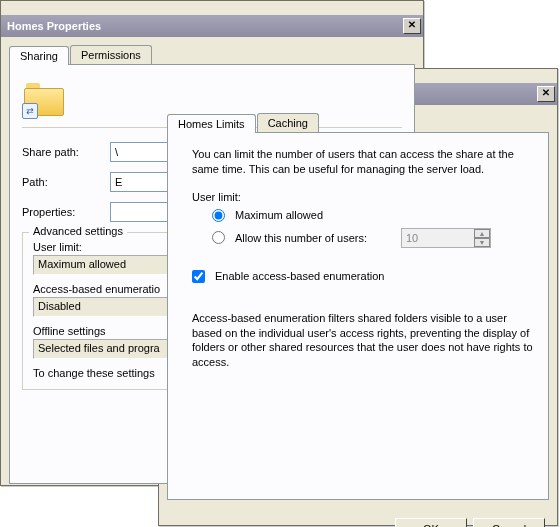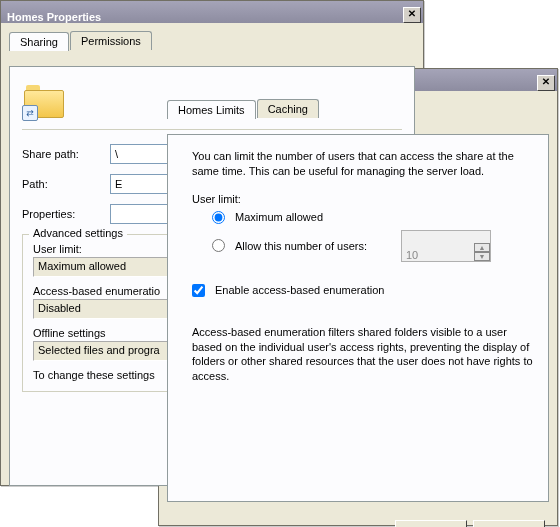--- a/index.html
+++ b/index.html
@@ -18,38 +18,39 @@
     position: absolute;
     background: #ece9d8;
     border: 1px solid #716f64;
     box-shadow: 1px 1px 0 rgba(0,0,0,0.2);
   }
   .titlebar {
     height: 22px;
     background: linear-gradient(to bottom, #a5a4b8, #8d8ca0);
     color: #fff;
     display: flex;
-    align-items: flex-end;
+    align-items: center;
     padding: 0 2px 0 6px;
     font-weight: bold;
     font-size: 11px;
+    margin-top: 14px;
   }
   .titlebar .title { flex: 1; }
   .closebtn {
     width: 18px; height: 16px;
     background: #d4d0c8;
     border: 1px solid #fff;
     border-right-color:#404040; border-bottom-color:#404040;
     font-family: Arial; font-size: 10px; font-weight: bold;
     line-height: 12px; text-align: center;
     color:#000;
   }
   .tabstrip {
     display: flex;
-    margin: 8px 8px 16px 8px;
+    margin: 8px 8px 0 8px;
     position: relative;
     z-index: 2;
   }
   .tab {
     padding: 3px 10px;
     border: 1px solid #919b9c;
     border-bottom: none;
     border-radius: 3px 3px 0 0;
     background: #ece9d8;
     margin-right: 1px;
@@ -95,22 +96,22 @@
     width: 40px; height: 34px; position: relative; margin: 4px 0 10px 2px;
   }
   .folder-icon .tab-f { position:absolute; top:0; left:2px; width:14px; height:6px; background:#f7d774; border-radius:2px 2px 0 0; }
   .folder-icon .body-f { position:absolute; top:5px; left:0; width:40px; height:28px; background:linear-gradient(#ffe89a,#f3c64b); border-radius:2px; border:1px solid #c9a33a;}
   .folder-icon .share-badge { position:absolute; bottom:-2px; left:-2px; width:16px; height:16px; background:#eaf3ff; border:1px solid #6b8db3; border-radius:2px; font-size:9px; line-height:14px; text-align:center; color:#2a5c9a;}
   
   .advpanel { background:#fcfcfe;padding-left:24px; }
   .radio-row { display:flex; align-items:center; margin:6px 0 6px 20px; gap:6px;}
   input[type=radio], input[type=checkbox]{ margin:0 4px 0 0; }
   .spin {
-    width:90px; height:32px; border:1px solid #7f9db9; background:#fff;
-    display:flex; align-items:flex-end;
+    width:90px; height:20px; border:1px solid #7f9db9; background:#fff;
+    display:flex; align-items:center;
   }
   .spin.disabled { background:#f0f0f0; color:#888; border-color:#b0b0b0;}
   .spin .val { flex:1; padding:0 4px; }
   .spin .btns { width:16px; display:flex; flex-direction:column;}
   .spin .btns div { height:9px; border:1px solid #888; font-size:7px; line-height:7px; text-align:center; background:#e8e8e8;}
   .btnrow { display:flex; justify-content:flex-end; gap:6px; padding:10px 12px; }
   .btn {
     min-width:72px; height:22px;
     background:#ece9d8;
     border:1px solid #404040; border-top-color:#fff; border-left-color:#fff;

